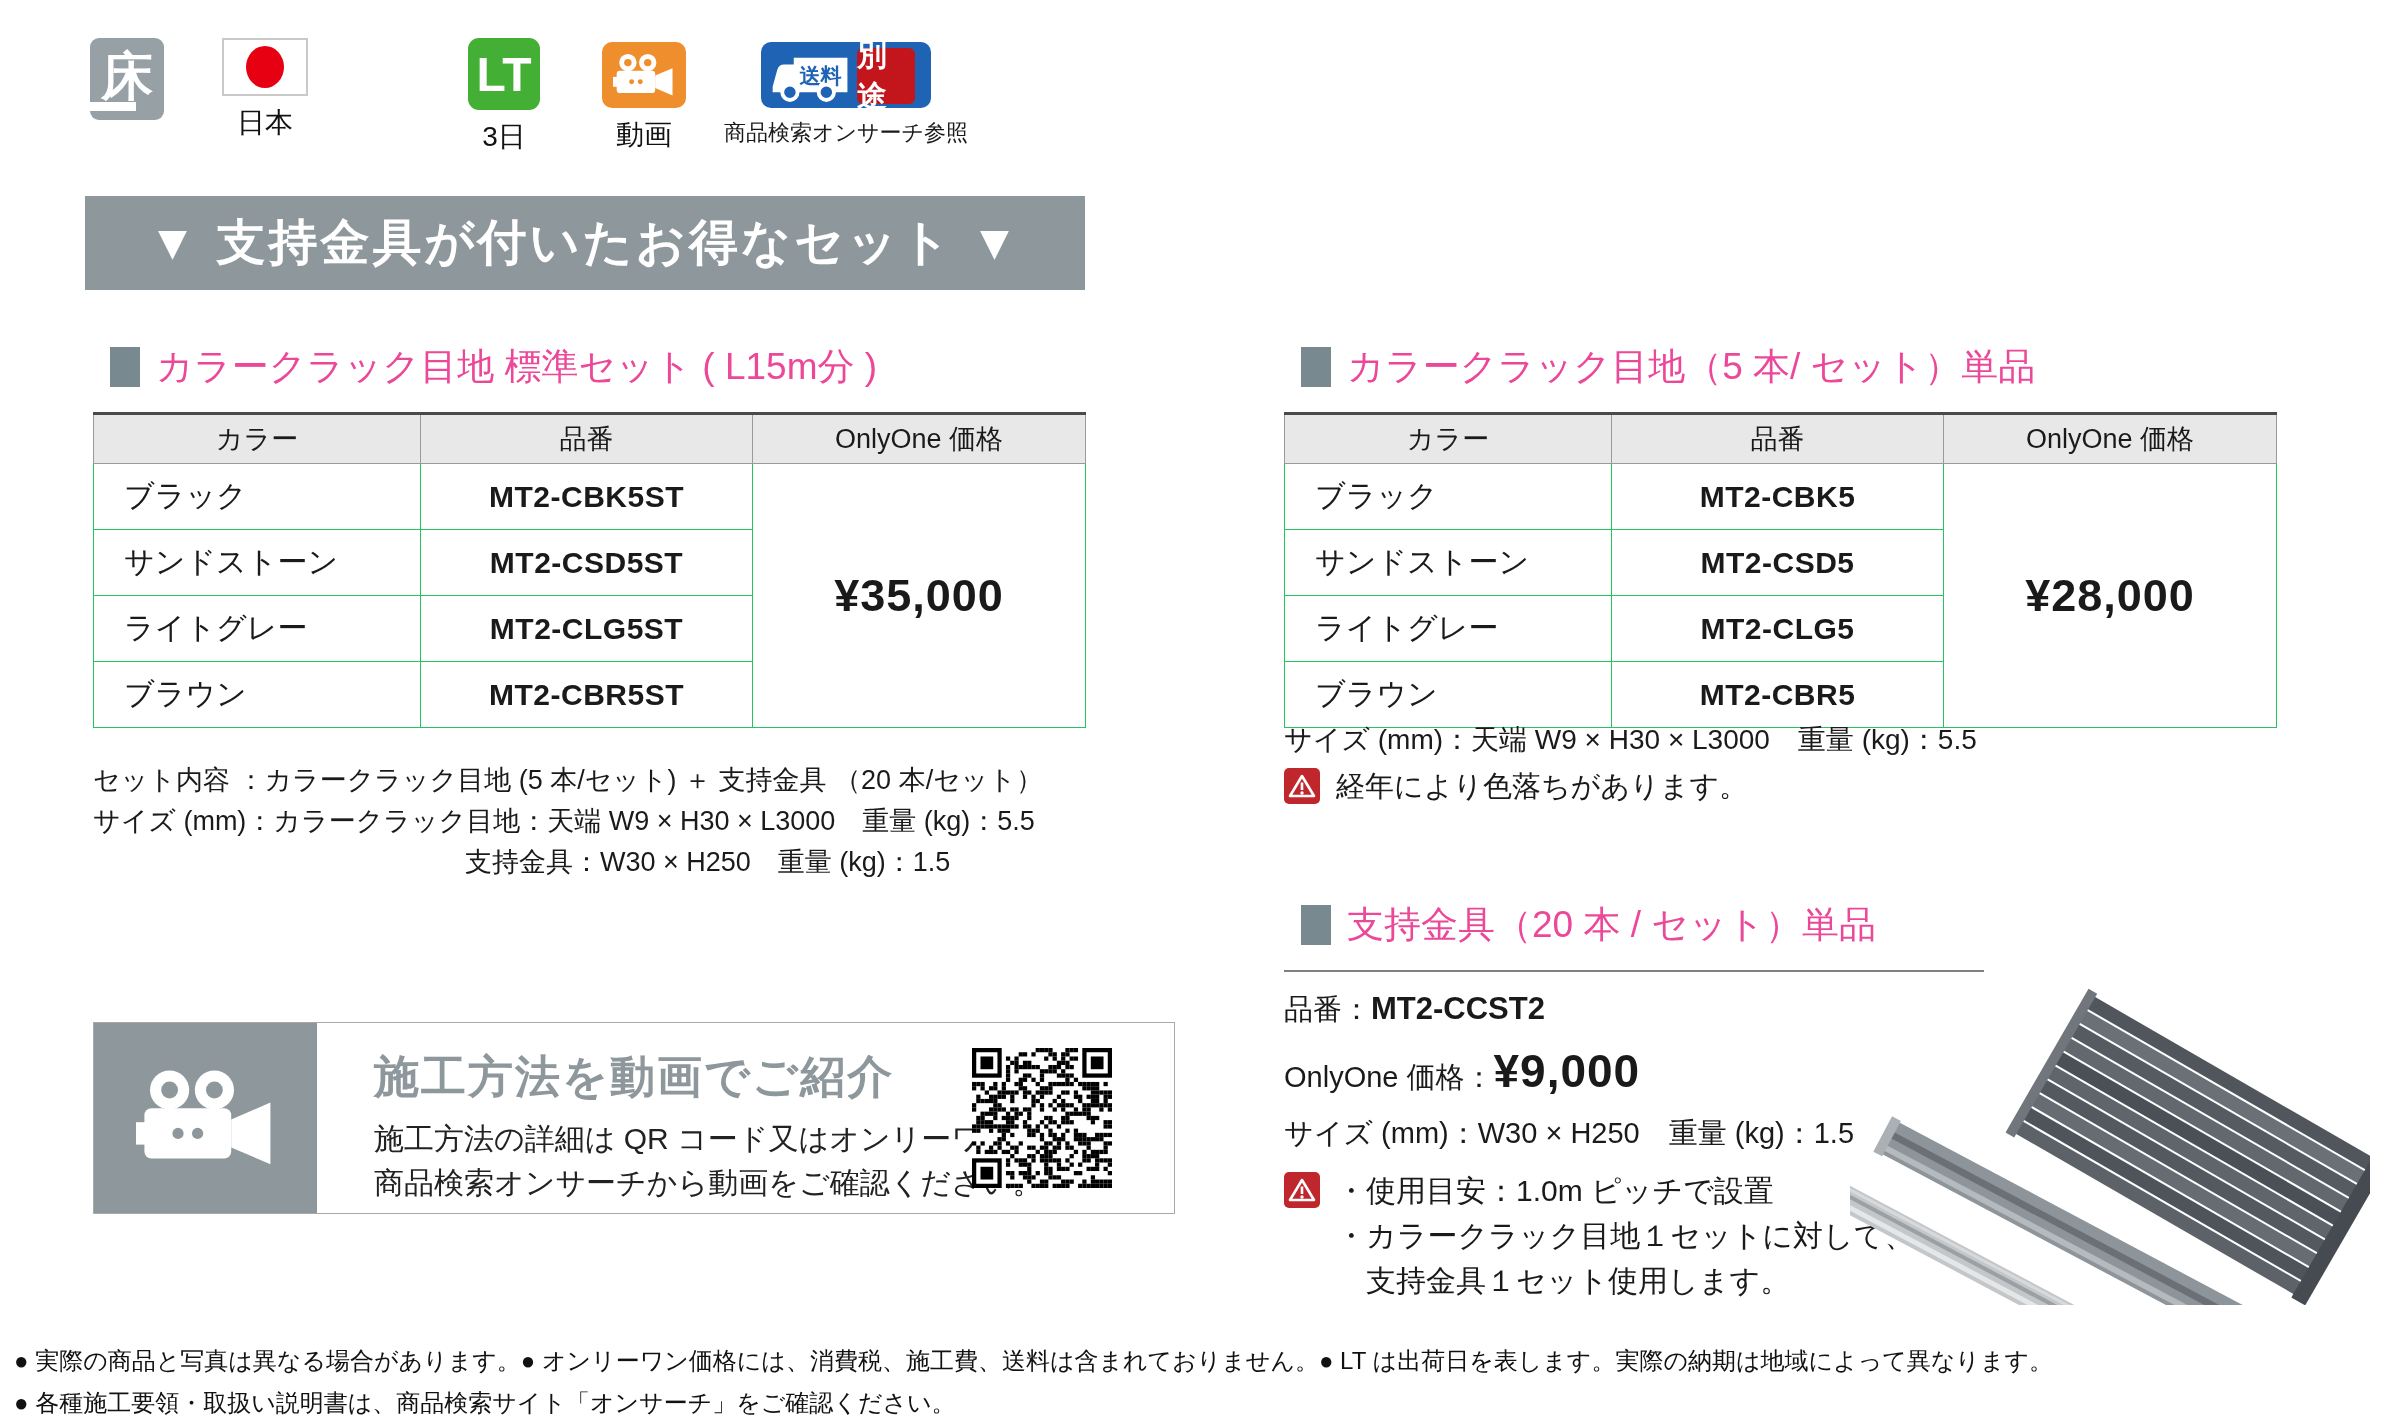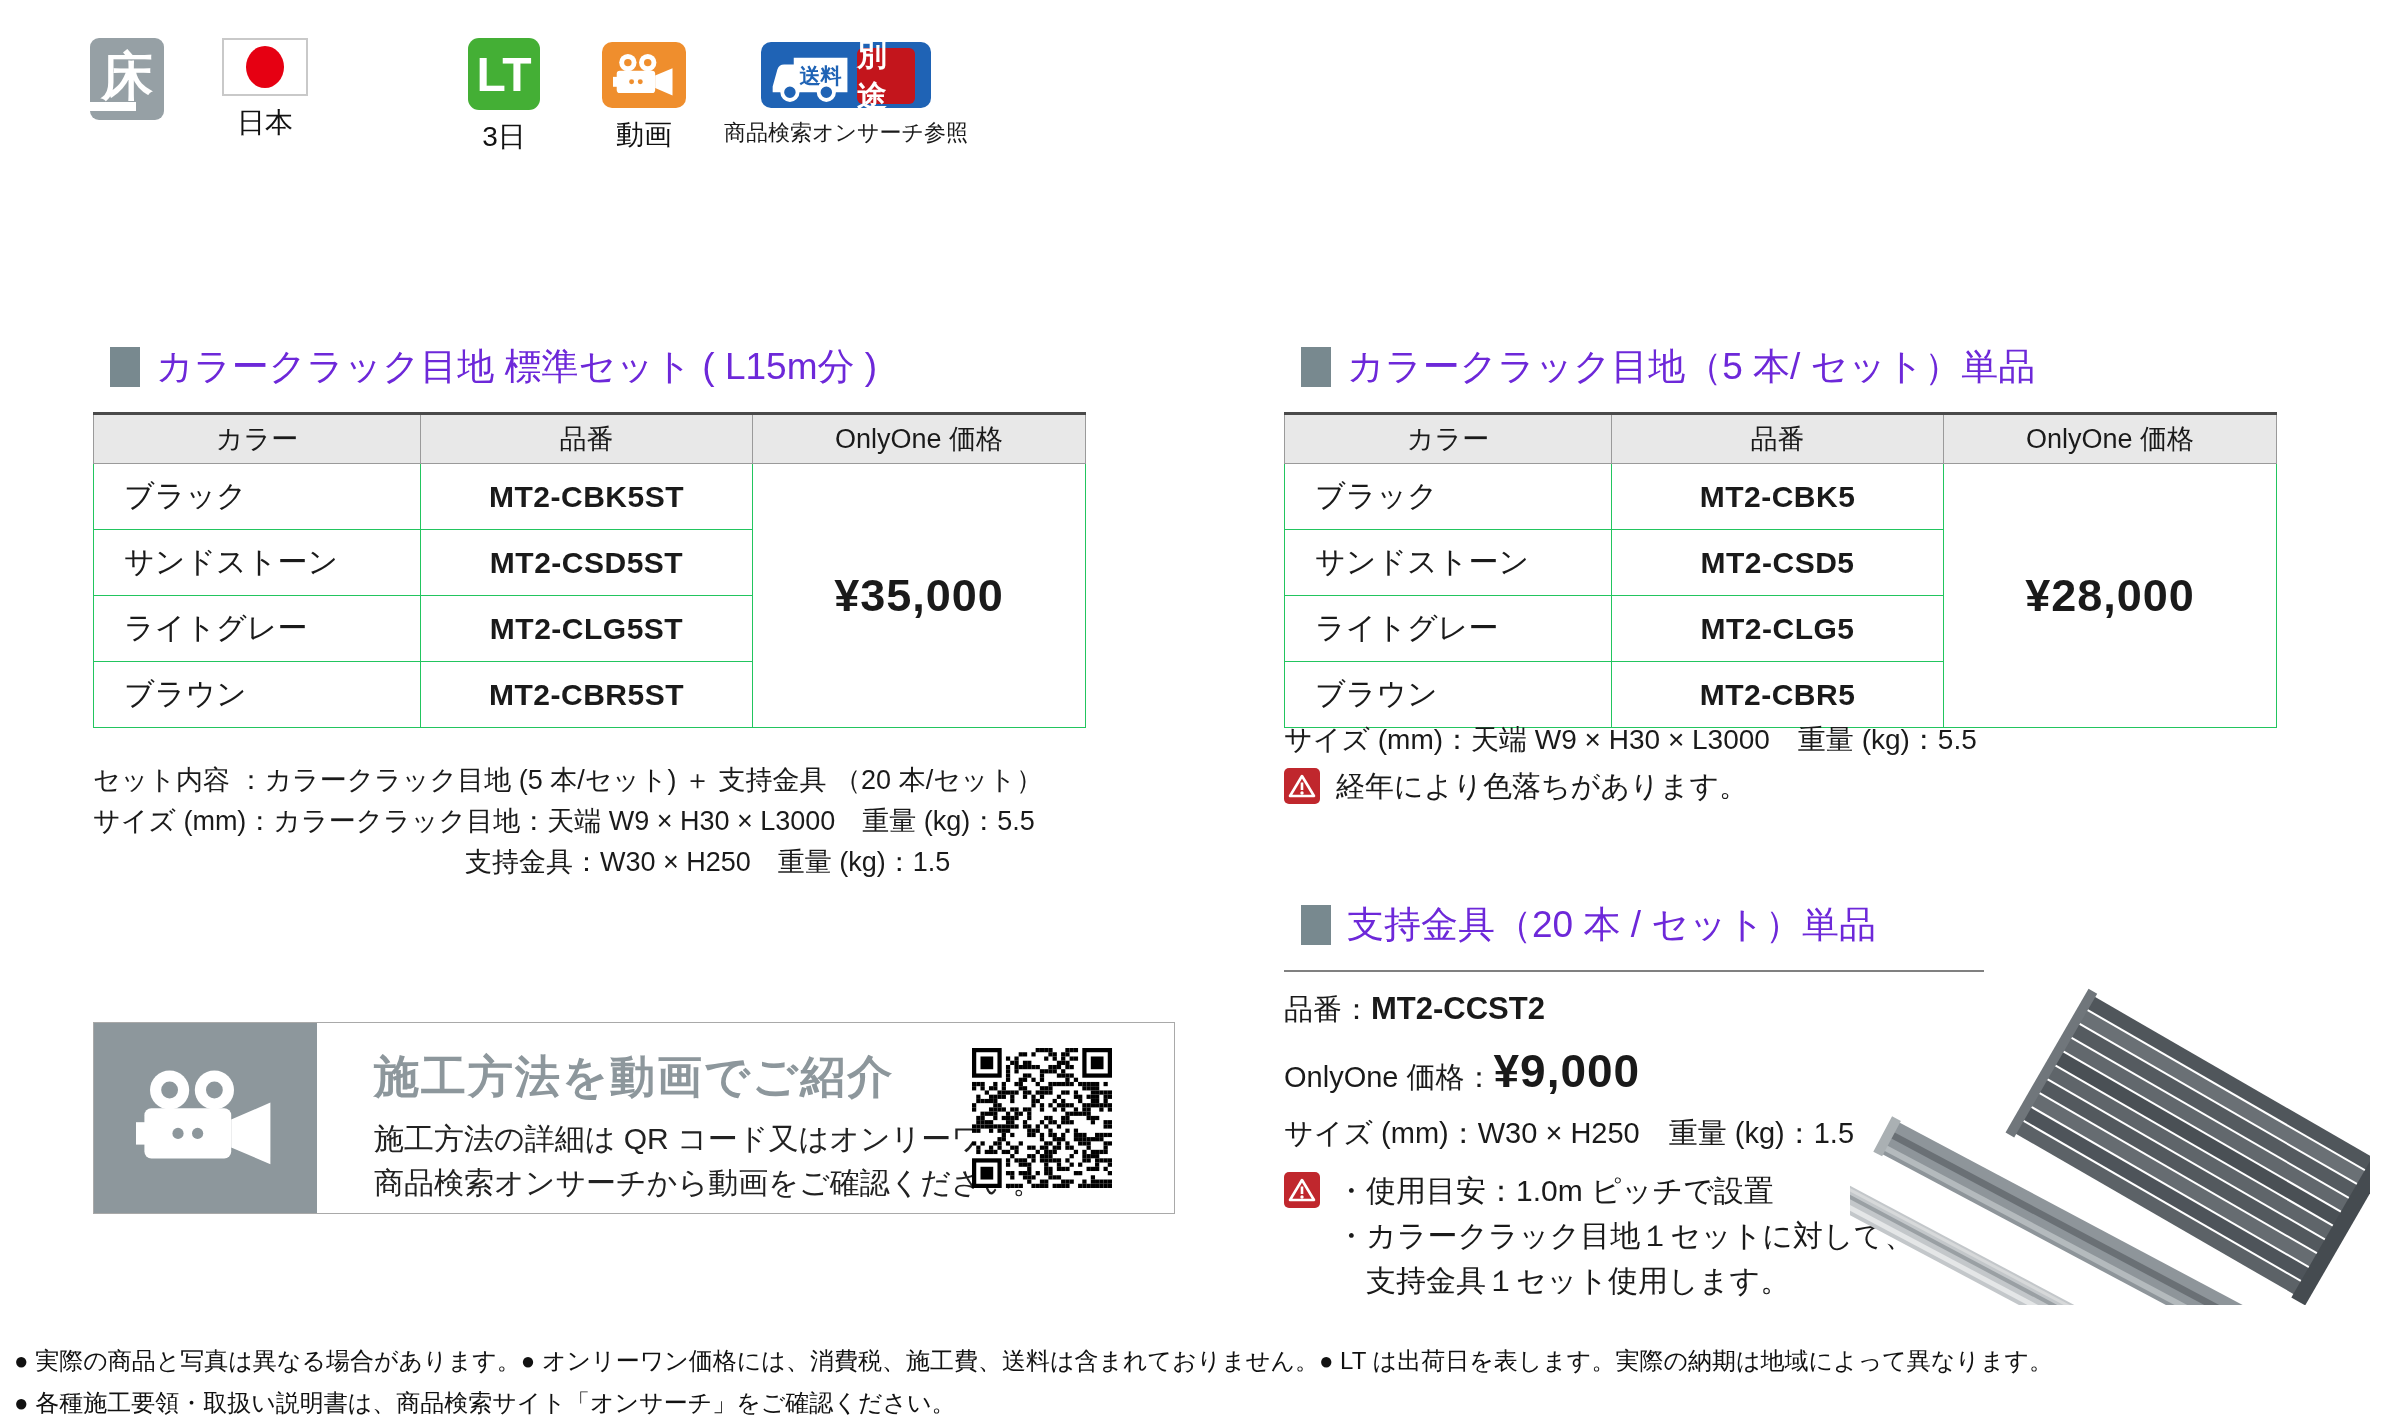--- a/index.html
+++ b/index.html
@@ -26,21 +26,21 @@
   .ship-unit { margin-left:38px; }
   .ship-badge { width:170px; height:66px; background:#1f63b5; border-radius:10px; display:flex; align-items:flex-end; padding:4px; margin-top:4px; }
   .ship-truck { width:92px; height:56px; }
   .ship-red { width:58px; height:56px; background:#c3151c; border-radius:6px; color:#fff; font-size:30px; font-weight:bold; display:flex; align-items:center; justify-content:center; letter-spacing:1px; }
   .ship-label { font-size:22px; margin-top:10px; }
 
   
   .banner { position:absolute; left:85px; top:196px; width:1000px; height:94px; background:#8d979c; color:#fff; font-size:49px; font-weight:bold; display:flex; align-items:center; justify-content:center; letter-spacing:3px; }
 
   
-  .sec-title { display:flex; align-items:center; font-size:37px; color:#6d28d9; white-space:nowrap;padding-left:17px; }
+  .sec-title { display:flex; align-items:center; font-size:37px; color:#ec4899; white-space:nowrap;padding-left:17px; }
   .sec-title .marker { width:30px; height:40px; background:#78898f; margin-right:16px; flex:0 0 auto; }
 
   
   .ptable { border-collapse:collapse; width:992px; table-layout:fixed; }
   .ptable th { background:#e8e8e8; border-top:3px solid #4a4a4a; border-bottom:1px solid #9a9a9a; border-left:1px solid #9a9a9a; border-right:1px solid #9a9a9a; height:50px; font-size:27px; font-weight:normal; }
   .ptable td { border:1px solid #22c55e; height:66px; font-size:30px; vertical-align:middle; }
   .ptable td.c-color { padding-left:30px; }
   .ptable td.c-code { text-align:center; font-weight:bold; letter-spacing:0.5px; }
   .ptable td.c-price { text-align:center; font-weight:bold; font-size:45px; letter-spacing:1px; }
   .col1 { width:327px; } .col2 { width:332px; } .col3 { width:333px; }
@@ -129,20 +129,21 @@
           <text x="36" y="36" font-size="22" font-weight="bold" fill="#1f63b5" font-family="Liberation Sans, sans-serif">送料</text>
           <circle cx="26" cy="46" r="8" fill="#1f63b5" stroke="#fff" stroke-width="4"></circle>
           <circle cx="64" cy="46" r="8" fill="#1f63b5" stroke="#fff" stroke-width="4"></circle>
         </svg>
         <div class="ship-red">別途</div>
       </div>
       <div class="ship-label">商品検索オンサーチ参照</div>
     </div>
   </div>
 
+  <div class="banner">▼ 支持金具が付いたお得なセット ▼</div>
 
   <div class="sec-title left-title">
     <span class="marker"></span>
     <span>カラークラック目地 標準セット ( L15m分 )</span>
   </div>
 
   <table class="ptable left-table">
     <colgroup>
         <col class="col1">
         <col class="col2">

